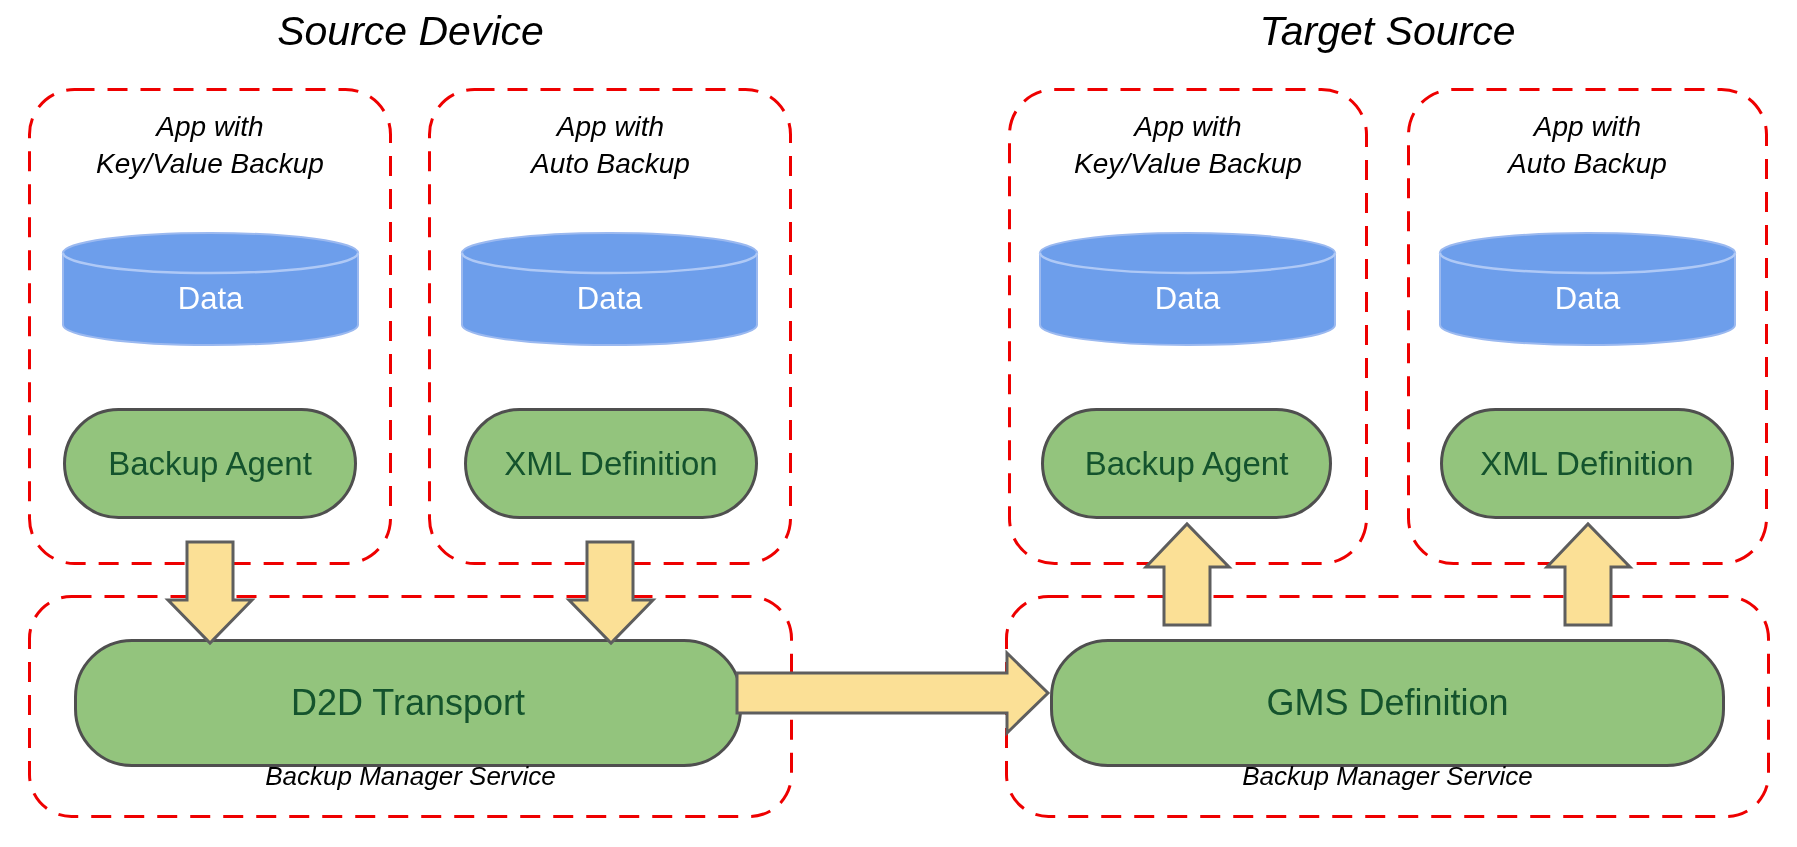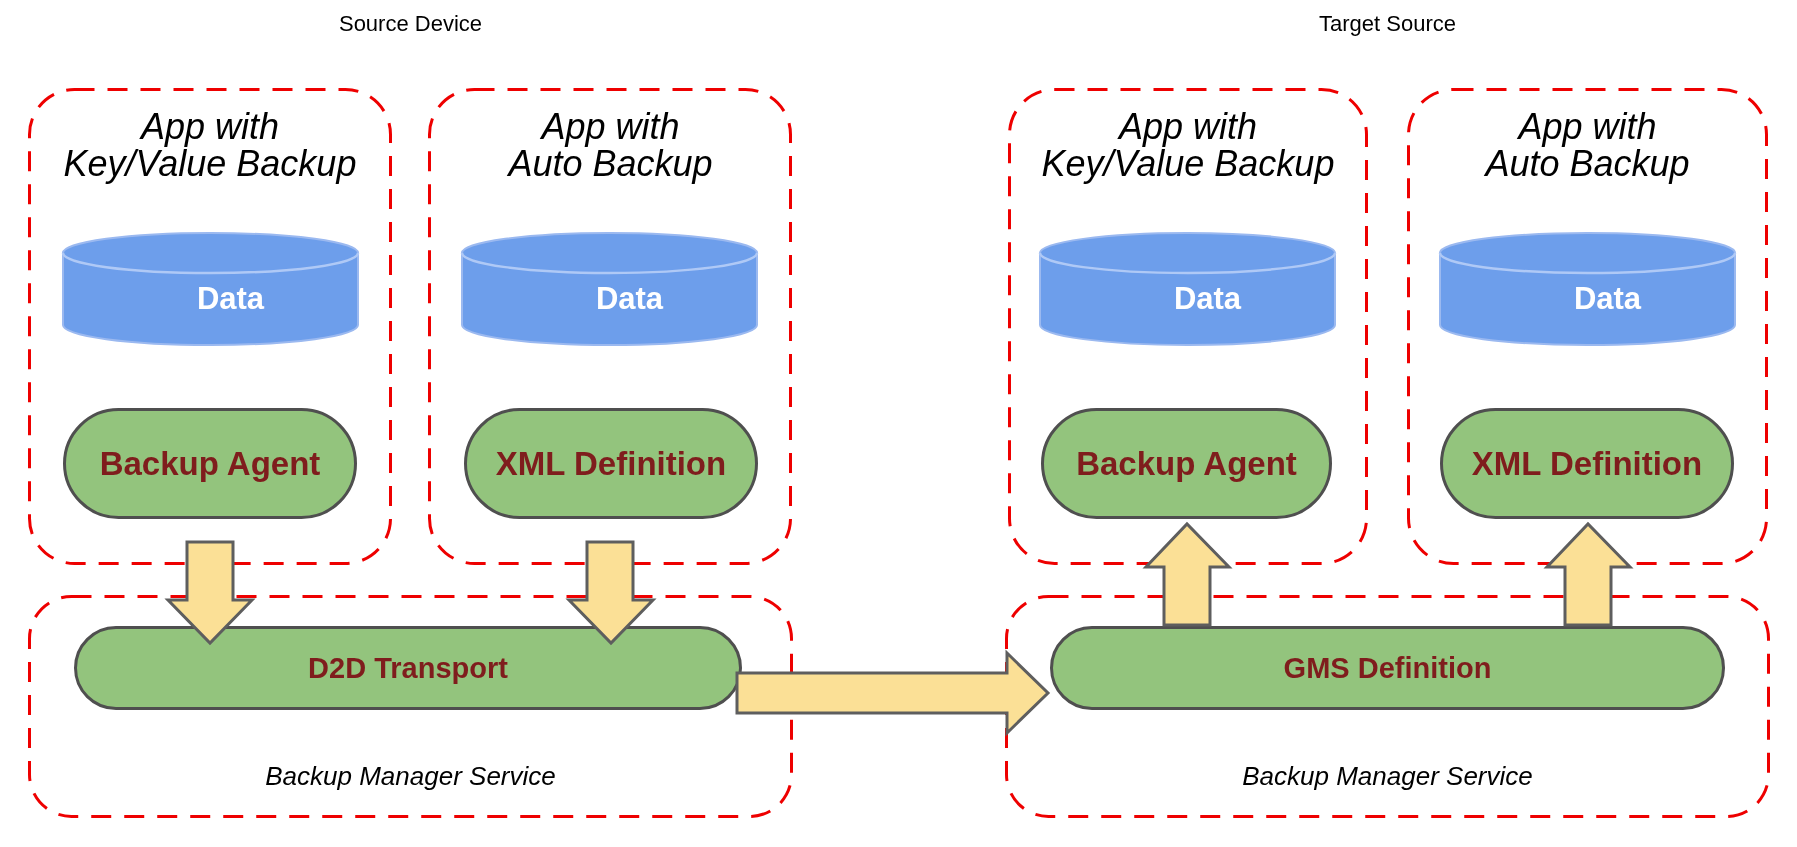--- a/index.html
+++ b/index.html
@@ -12,30 +12,30 @@
     --arrow-border:#5E5E5E;
     --text:#000000;
   }
   html,body{margin:0;padding:0;background:#ffffff;}
   body{width:1797px;height:847px;position:relative;overflow:hidden;
        font-family:"Liberation Sans",sans-serif;color:var(--text);}
   .layer{position:absolute;left:0;top:0;}
   #arrow-svg{pointer-events:none;z-index:3;}
   #bg-svg{z-index:0;}
   .txt{position:absolute;z-index:2;text-align:center;}
-  .device-title{top:4px;font-size:22px;line-height:40px;}
-  .app-heading{top:108px;font-style:italic;font-size:36px;line-height:37px;}
+  .device-title{top:11px;font-style:italic;font-size:41px;line-height:40px;}
+  .app-heading{top:108px;font-style:italic;font-size:28px;line-height:37px;}
   .app-heading span{display:block;}
   .data-label{top:266px;height:66px;display:flex;align-items:center;justify-content:center;
-              color:#ffffff;font-weight:bold;font-size:31px;margin-left:20px;}
+              color:#ffffff;font-weight:normal;font-size:31px;}
   .pill{position:absolute;z-index:2;box-sizing:border-box;background:var(--pill-green);
         border:3px solid var(--pill-border);border-radius:58px;display:flex;
-        align-items:center;justify-content:center;color:#7f1d1d;font-weight:bold;}
+        align-items:center;justify-content:center;color:#14532d;font-weight:normal;}
   .component-pill{top:408px;width:294px;height:111px;font-size:33px;}
-  .transport-pill{top:626px;height:84px;font-size:29px;}
+  .transport-pill{top:639px;height:128px;font-size:36px;}
   .service-label{top:756px;font-style:italic;font-size:26px;line-height:40px;}
 </style>
 </head>
 <body>
 
 <div>
 
   <svg id="bg-svg" class="layer" width="1797" height="847" viewBox="0 0 1797 847">
     <g fill="none" stroke="var(--box-dash,#EE0000)" stroke-width="3" stroke-dasharray="20 13">
       <rect x="29.5" y="89.5" width="361" height="474" rx="45"></rect>

